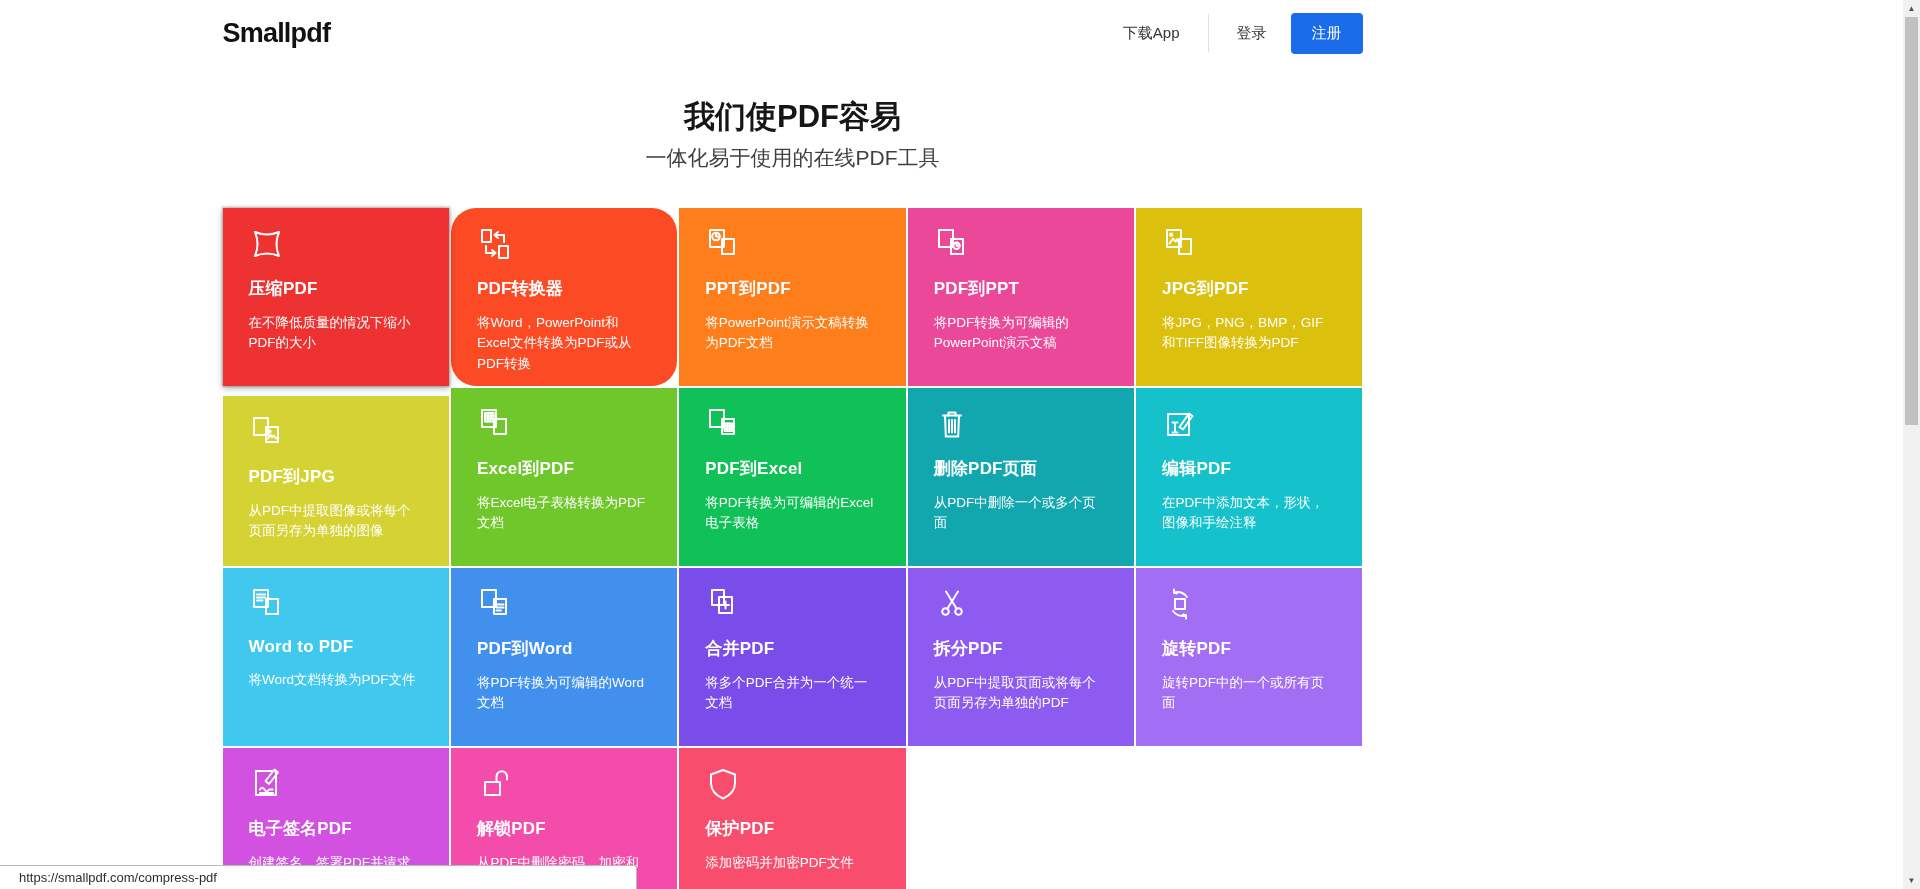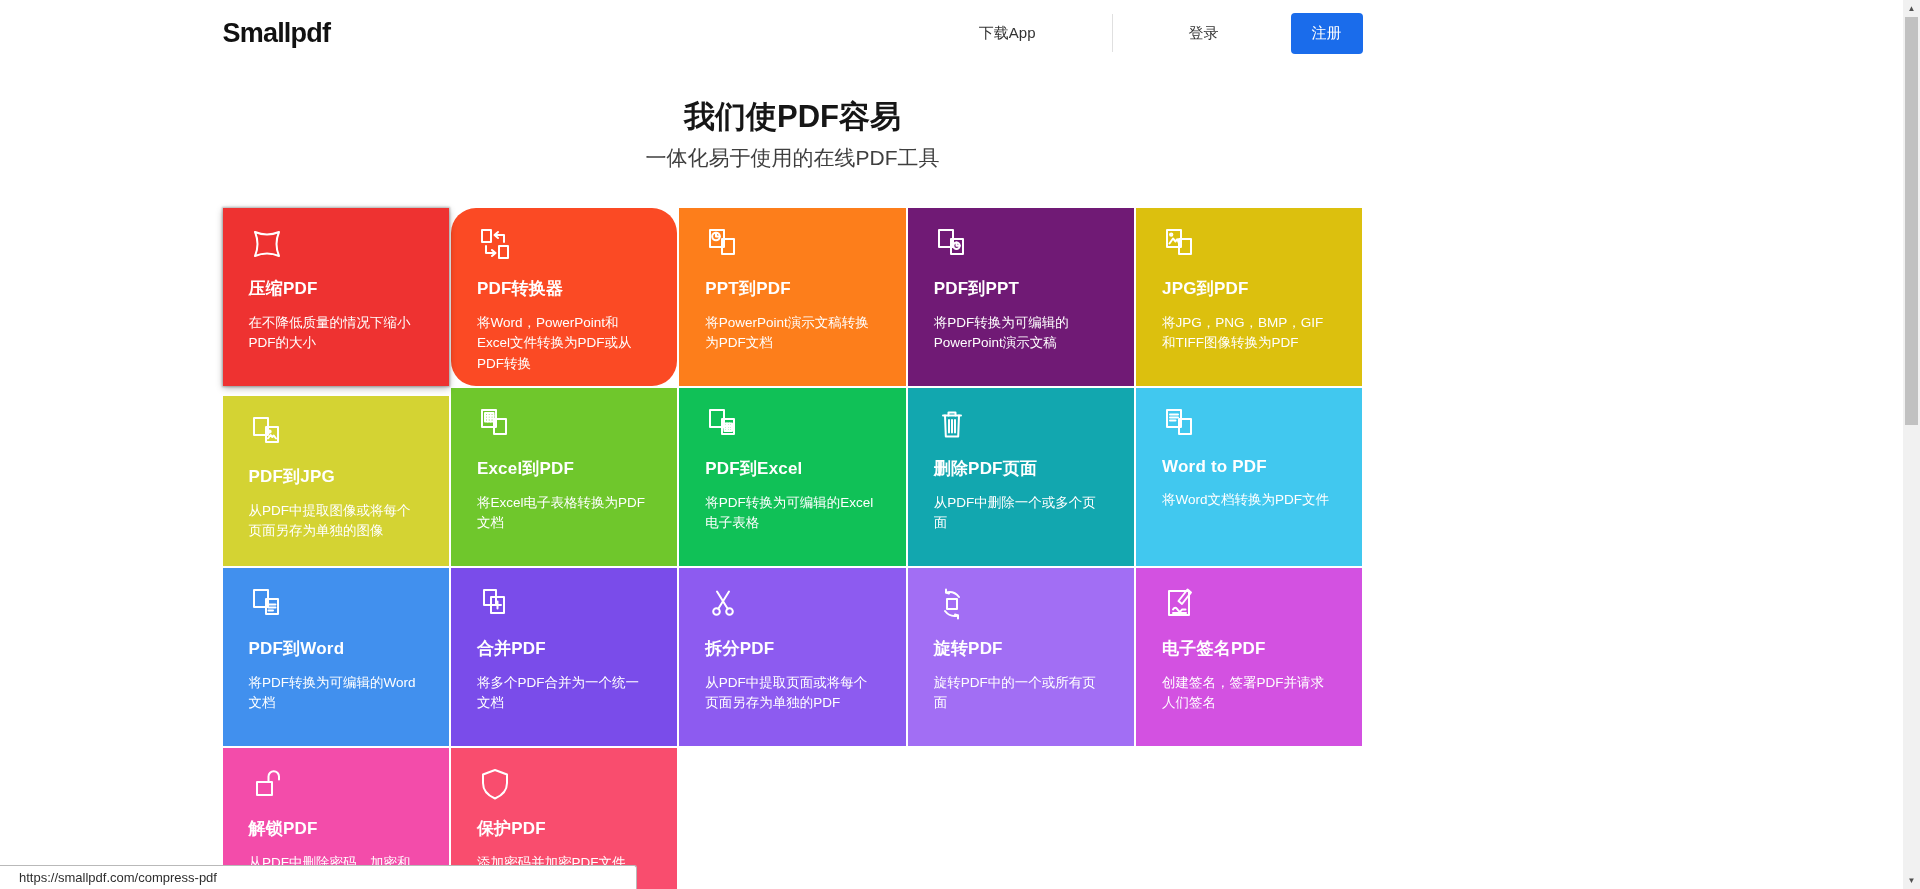--- a/index.html
+++ b/index.html
@@ -7,21 +7,21 @@
     width: 1920px; height: 889px;
     overflow: hidden;
     background: #ffffff;
     font-family: "Liberation Sans", "DejaVu Sans", sans-serif;
   }
   .page { width: 1585px; height: 889px; position: relative; }
 
   
   .site-header { width: 1140px; margin: 0 auto; height: 66px; display: flex; align-items: center; }
   .logo { font-size: 27px; font-weight: 800; letter-spacing: -0.8px; color: #111; cursor: pointer; }
-  .header-nav { margin-left: auto; display: flex; align-items: center; gap: 48px; }
+  .header-nav { margin-left: auto; display: flex; align-items: center; }
   .nav-link { font-size: 15px; color: #333; cursor: pointer; }
   .nav-divider { width: 1px; height: 38px; background: #e0e0e0; margin: 0 28px; }
   .signup-btn {
     margin-left: 24px; background: #1a6ceb; color: #fff; border: none;
     font-size: 15px; font-family: inherit; padding: 11px 21px; border-radius: 4px; cursor: pointer;
   }
 
   
   .hero { text-align: center; margin-top: 32px; }
   .hero-title { font-size: 31px; font-weight: 700; color: #161616; line-height: 1.2; }
@@ -120,21 +120,21 @@
           <svg viewBox="0 0 36 36" width="36" height="36" fill="none" stroke="#ffffff" stroke-width="2" stroke-linecap="round" stroke-linejoin="round">
             <rect x="17" y="13" width="12" height="15"></rect>
             <rect x="5" y="4" width="14" height="17"></rect>
             <circle cx="11" cy="10.5" r="3.8"></circle>
             <path d="M11 6.7 V10.5 H14.8"></path>
           </svg>
         </span>
         <h3 class="tile-title">PPT到PDF</h3>
         <p class="tile-desc">将PowerPoint演示文稿转换为PDF文档</p>
       </a>
-      <a class="tile" style="background-color: #701a75;">
+      <a class="tile" style="background-color: #ec4899;">
         <span class="tile-icon">
           <svg viewBox="0 0 36 36" width="36" height="36" fill="none" stroke="#ffffff" stroke-width="2" stroke-linecap="round" stroke-linejoin="round">
             <rect x="5" y="4" width="14" height="17"></rect>
             <rect x="17" y="13" width="12" height="15"></rect>
             <circle cx="22.5" cy="19.8" r="3.2"></circle>
             <path d="M22.5 16.6 V19.8 H25.7"></path>
           </svg>
         </span>
         <h3 class="tile-title">PDF到PPT</h3>
         <p class="tile-desc">将PDF转换为可编辑的PowerPoint演示文稿</p>
@@ -191,20 +191,31 @@
         <span class="tile-icon">
           <svg viewBox="0 0 36 36" width="36" height="36" fill="none" stroke="#ffffff" stroke-width="2" stroke-linecap="round" stroke-linejoin="round">
             <path d="M9 9.5 H27"></path>
             <path d="M14.5 9.5 V6.5 H21.5 V9.5"></path>
             <path d="M11 9.5 L11.8 30.5 H24.2 L25 9.5"></path>
             <path d="M15 14 V26.5 M18 14 V26.5 M21 14 V26.5"></path>
           </svg>
         </span>
         <h3 class="tile-title">删除PDF页面</h3>
         <p class="tile-desc">从PDF中删除一个或多个页面</p>
+      </a>
+      <a class="tile" style="background-color: rgb(21, 193, 202);">
+        <span class="tile-icon">
+          <svg viewBox="0 0 36 36" width="36" height="36" fill="none" stroke="#ffffff" stroke-width="2" stroke-linecap="round" stroke-linejoin="round">
+            <rect x="6" y="8" width="21" height="21"></rect>
+            <path d="M17.5 21 L27 7.5 L30.5 10 L21 23.5 Z"></path>
+            <path d="M10.5 16.5 h5 M13 16.5 v10 M10.5 26.5 h5"></path>
+          </svg>
+        </span>
+        <h3 class="tile-title">编辑PDF</h3>
+        <p class="tile-desc">在PDF中添加文本，形状，图像和手绘注释</p>
       </a>
       <a class="tile" style="background-color: rgb(65, 200, 239);">
         <span class="tile-icon">
           <svg viewBox="0 0 36 36" width="36" height="36" fill="none" stroke="#ffffff" stroke-width="2" stroke-linecap="round" stroke-linejoin="round">
             <rect x="17" y="13" width="12" height="15"></rect>
             <rect x="5" y="4" width="14" height="17"></rect>
             <path d="M8 8.5 h8 M8 11.5 h8 M8 14.5 h5.5"></path>
           </svg>
         </span>
         <h3 class="tile-title">Word to PDF</h3>

